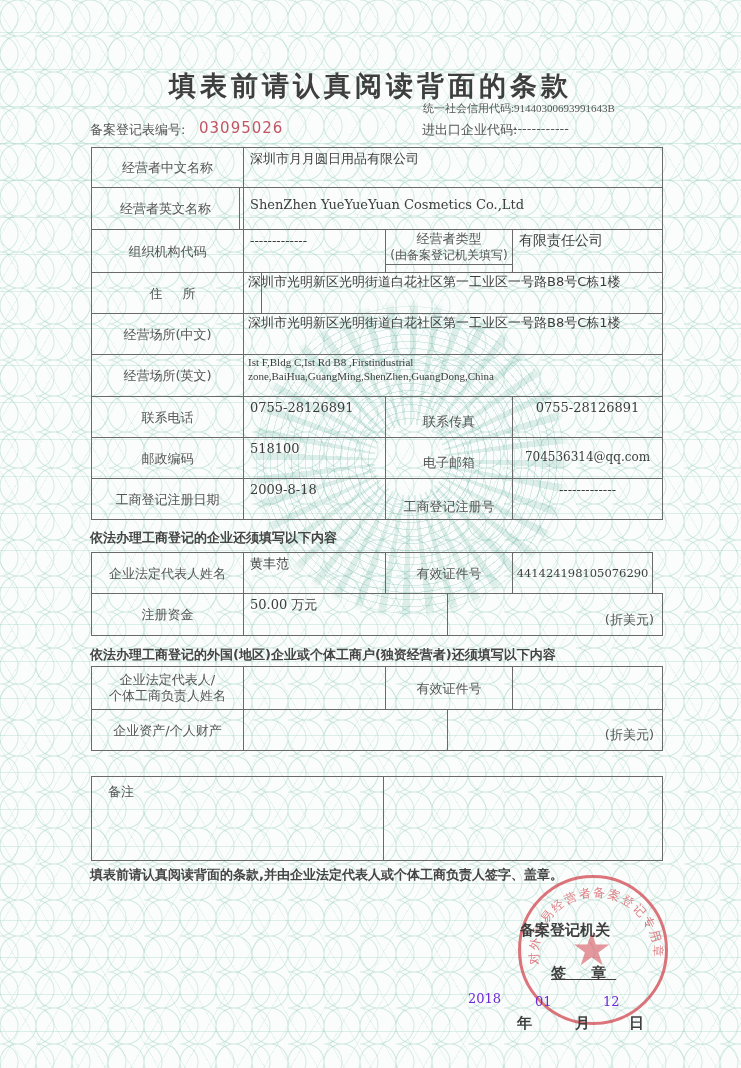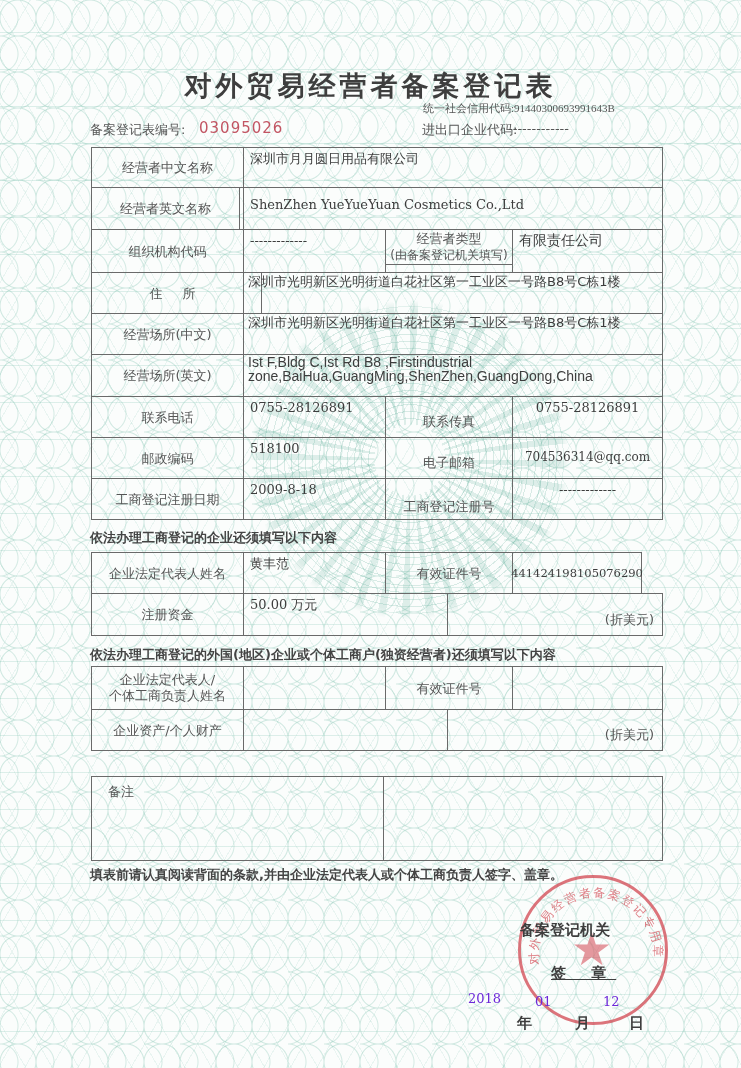--- a/index.html
+++ b/index.html
@@ -39,21 +39,21 @@
   .ie-value { left:508px; top:121px; font-size:13px; color:#555; letter-spacing:0; }
 
   .cell {
     position:absolute; z-index:2; box-sizing:border-box;
     border:1px solid #6a6a6a;
     font-size:13px; color:#555;
   }
   .lbl { display:flex; align-items:center; justify-content:center; text-align:center; line-height:17px; }
   .val { padding:3px 6px; font-family:"DejaVu Serif", serif; color:#3d3d3d; line-height:15px; }
   .val.cn { font-family:"DejaVu Sans", sans-serif; font-size:13px; }
-  .mono { font-family:Liberation Sans, sans-serif; font-size:14px; line-height:14px; }
+  .mono { font-family:Liberation Serif, serif; font-size:11px; line-height:14px; }
   .usd { display:flex; align-items:flex-end; justify-content:flex-end; padding:0 8px 6px 0; }
   .section-head { font-size:13px; font-weight:bold; color:#444; }
   .stamp {
     position:absolute; z-index:1; left:518px; top:875px; width:150px; height:150px;
     border-radius:50%; border:3px solid rgba(210,70,80,0.75); box-sizing:border-box;
   }
   .stamp-star {
     position:absolute; left:50px; top:48px; font-size:46px; color:rgba(210,70,80,0.55); line-height:1;
   }
   .stamp-text {
@@ -61,21 +61,21 @@
   }
   .footer-bold { font-weight:bold; color:#3e3e3e; }
   .date-num { font-family:"DejaVu Serif", serif; font-size:13px; color:#6d28d9; }
 </style>
 </head>
 <body>
 
 <div class="bg"></div>
 <div class="rosette"></div>
 
-<div class="abs title">对外贸易经营者备案登记表</div>
+<div class="abs title">填表前请认真阅读背面的条款</div>
 <div class="abs credit">
   <span>统一社会信用代码:</span><span>91440300693991643B</span>
 </div>
 <div class="abs serial-label">备案登记表编号:</div>
 <div class="abs serial-value">03095026</div>
 <div class="abs ie-label">进出口企业代码:</div>
 <div class="abs ie-value">-------------</div>
 
 <div class="cell lbl" style="left:91px;top:147px;width:153px;height:41px;">经营者中文名称</div>
 <div class="cell val cn" style="left:243px;top:147px;width:420px;height:41px;">深圳市月月圆日用品有限公司</div>
@@ -115,21 +115,21 @@
 
 <div class="cell lbl" style="left:91px;top:478px;width:153px;height:42px;">工商登记注册日期</div>
 <div class="cell val" style="left:243px;top:478px;width:143px;height:42px;">2009-8-18</div>
 <div class="cell lbl" style="left:385px;top:478px;width:128px;height:42px;padding-top:14px;">工商登记注册号</div>
 <div class="cell val" style="left:512px;top:478px;width:151px;height:42px;text-align:center;">-------------</div>
 
 <div class="abs section-head" style="left:90px;top:529px;">依法办理工商登记的企业还须填写以下内容</div>
 <div class="cell lbl" style="left:91px;top:552px;width:153px;height:42px;">企业法定代表人姓名</div>
 <div class="cell val cn" style="left:243px;top:552px;width:143px;height:42px;">黄丰范</div>
 <div class="cell lbl" style="left:385px;top:552px;width:128px;height:42px;">有效证件号</div>
-<div class="cell lbl" style="left:512px;top:552px;width:130px;height:42px;font-family:'DejaVu Serif',serif;font-size:11.5px;color:#3d3d3d;">441424198105076290</div>
+<div class="cell lbl" style="left:512px;top:552px;width:141px;height:42px;font-family:'DejaVu Serif',serif;font-size:11.5px;color:#3d3d3d;">441424198105076290</div>
 
 <div class="cell lbl" style="left:91px;top:593px;width:153px;height:43px;">注册资金</div>
 <div class="cell val" style="left:243px;top:593px;width:205px;height:43px;">50.00 万元</div>
 <div class="cell usd" style="left:447px;top:593px;width:216px;height:43px;">(折美元)</div>
 
 <div class="abs section-head" style="left:90px;top:646px;">依法办理工商登记的外国(地区)企业或个体工商户(独资经营者)还须填写以下内容</div>
 <div class="cell lbl" style="left:91px;top:666px;width:153px;height:44px;flex-direction:column;line-height:16px;">
   <span>企业法定代表人/</span>
   <span>个体工商负责人姓名</span>
 </div>

